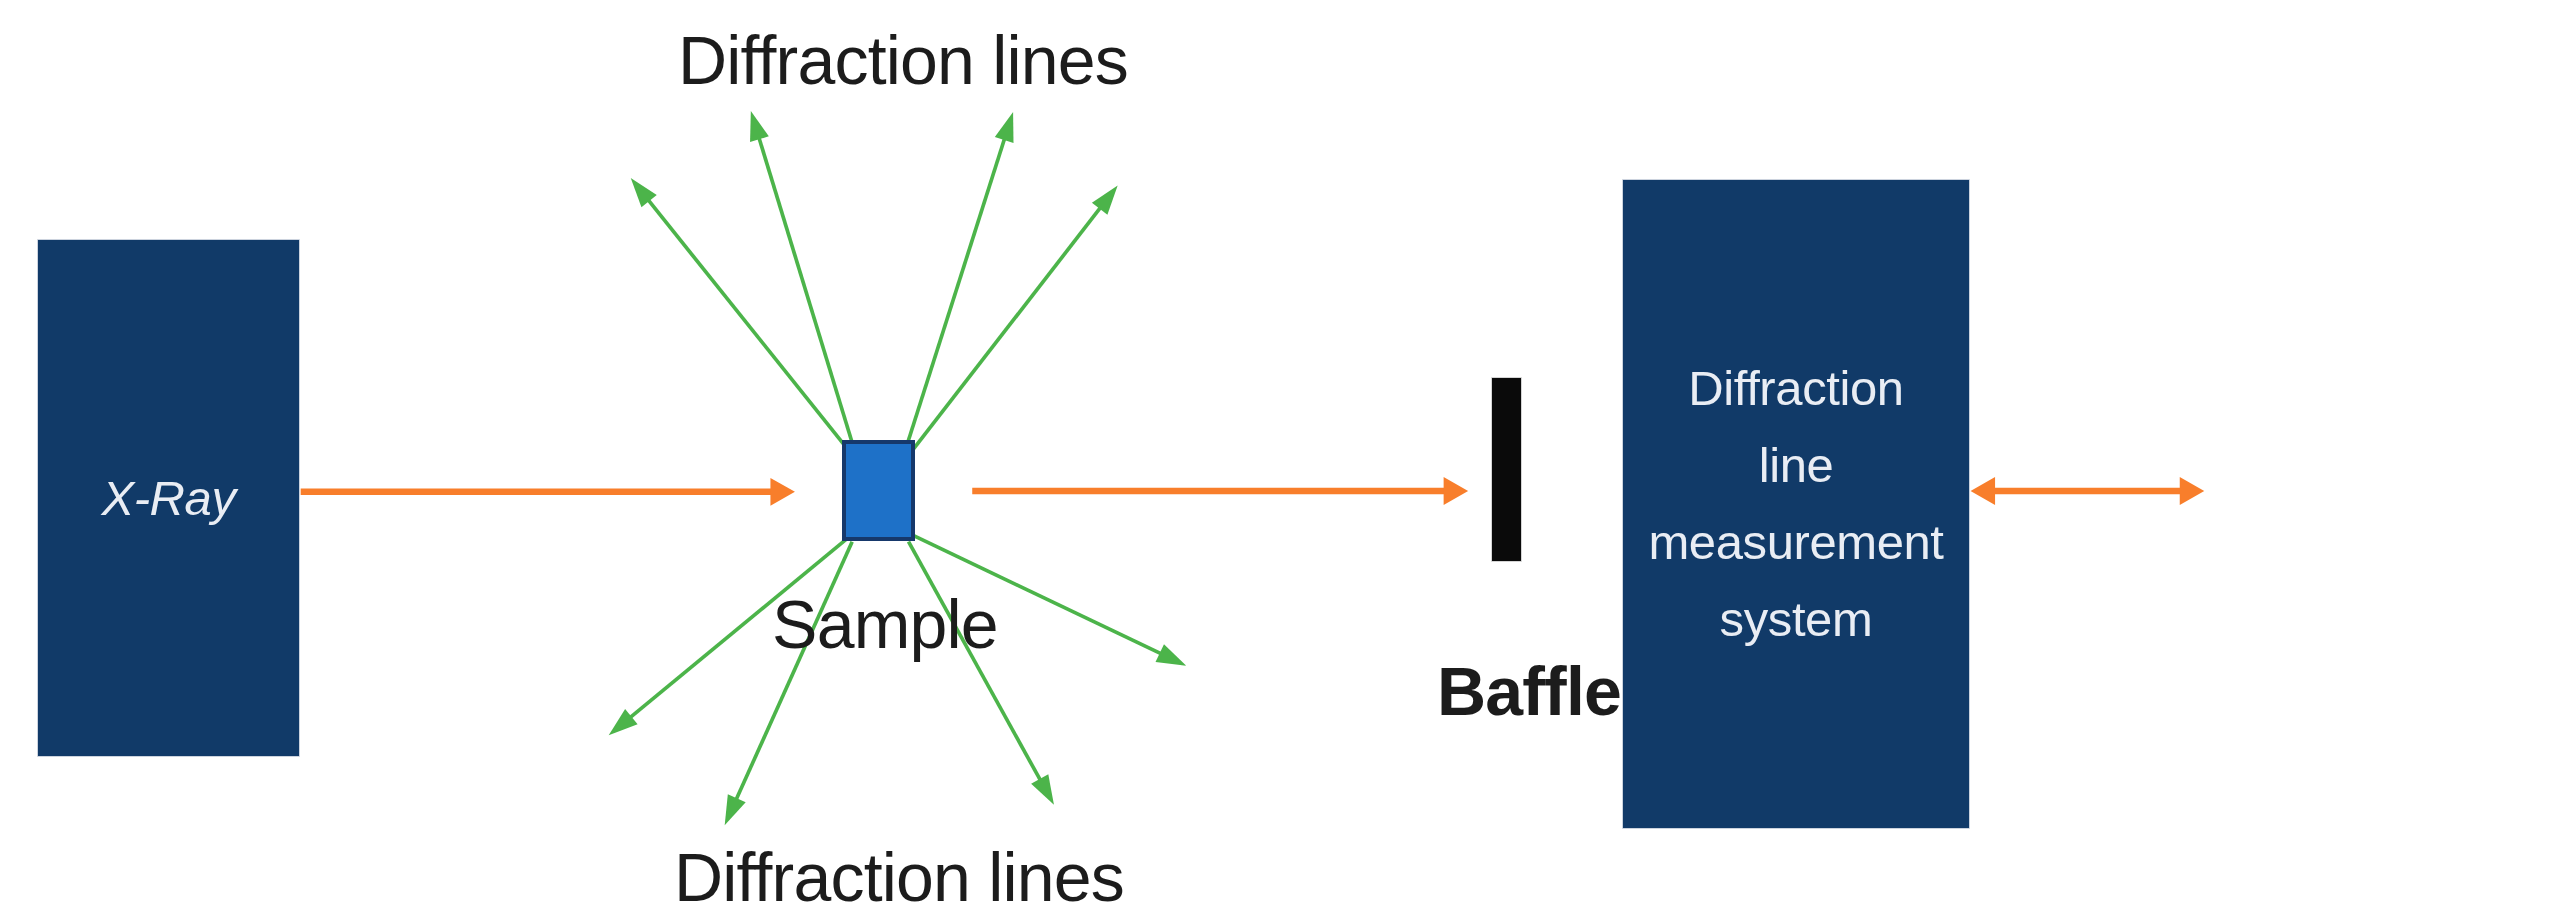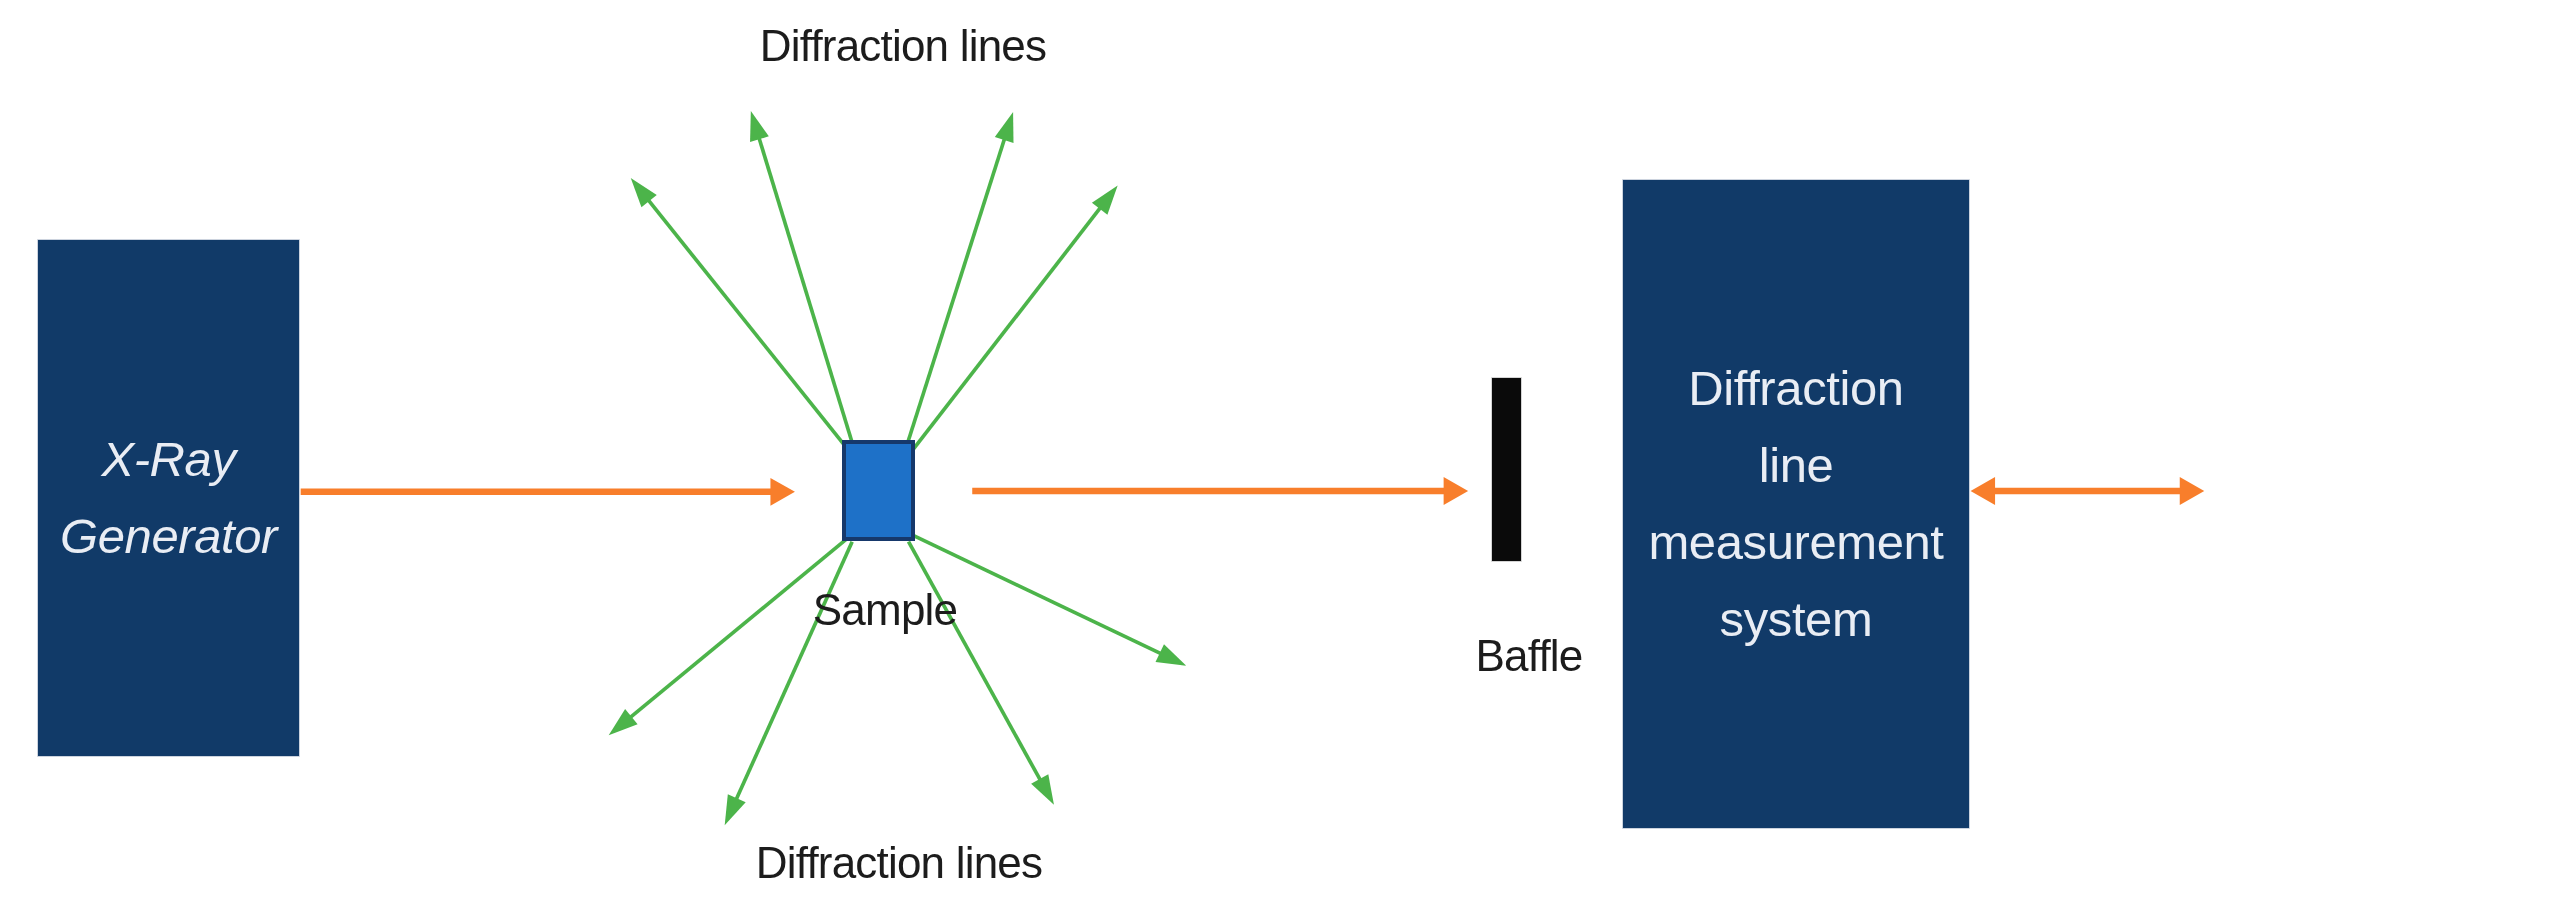--- a/index.html
+++ b/index.html
@@ -25,26 +25,26 @@
     display:flex;flex-direction:column;align-items:center;justify-content:center;
     color:var(--label-light);text-align:center;
     box-shadow:0 0 0 0.8px rgba(140,155,180,0.55);
   }
   .node .line{font-size:49px;line-height:77px;letter-spacing:-0.4px;}
   .generator-box{left:38px;top:240px;width:261px;height:516px;font-style:italic;}
   .measurement-box{left:1623px;top:180px;width:346px;height:648px;}
   .processing-box{left:2206px;top:180px;width:346px;height:650px;}
   .dark-label{
     position:absolute;color:var(--label-dark);
-    font-size:44px;letter-spacing:-0.8px;white-space:nowrap;
+    font-size:68px;letter-spacing:-0.8px;white-space:nowrap;
     transform:translateX(-50%);
   }
   .label-difflines-top{left:903px;top:21px;}
   .label-sample{left:885px;top:585px;}
-  .label-baffle{left:1529px;top:631px;}
+  .label-baffle{left:1529px;top:652px;font-weight:bold;}
   .label-difflines-bottom{left:899px;top:838px;}
   .sample-square{
     position:absolute;left:842px;top:440px;width:73px;height:101px;
     background:var(--sample-blue);border:4.9px solid var(--sample-border);
   }
   .baffle-bar{
     position:absolute;left:1492px;top:378px;width:29px;height:183px;
     background:var(--baffle-black);
     box-shadow:0 0 0 0.8px rgba(150,150,150,0.5);
   }
@@ -97,21 +97,20 @@
         <polygon points="1290,985 1262.0811834852518,959.2990333953018 1283.0855267510203,947.6879368073925"></polygon>
       </g>
       <g fill="#4CB44A" stroke="none">
         <line x1="1117" y1="655" x2="1429.2604771645338" y2="804.1393323770908" stroke="#4CB44A" stroke-width="4.5"></line>
         <polygon points="1452,815 1414.3432208908057,810.313104746066 1424.686713865005,788.6564163313361"></polygon>
       </g>
     </svg>
 
   <div class="node generator-box">
     <div class="line">X-Ray</div>
-    <div class="line">Generator</div>
   </div>
 
   <div class="sample-square"></div>
 
   <div class="dark-label label-difflines-top">Diffraction lines</div>
 
   <div class="dark-label label-sample">Sample</div>
 
   <div class="baffle-bar"></div>
 

